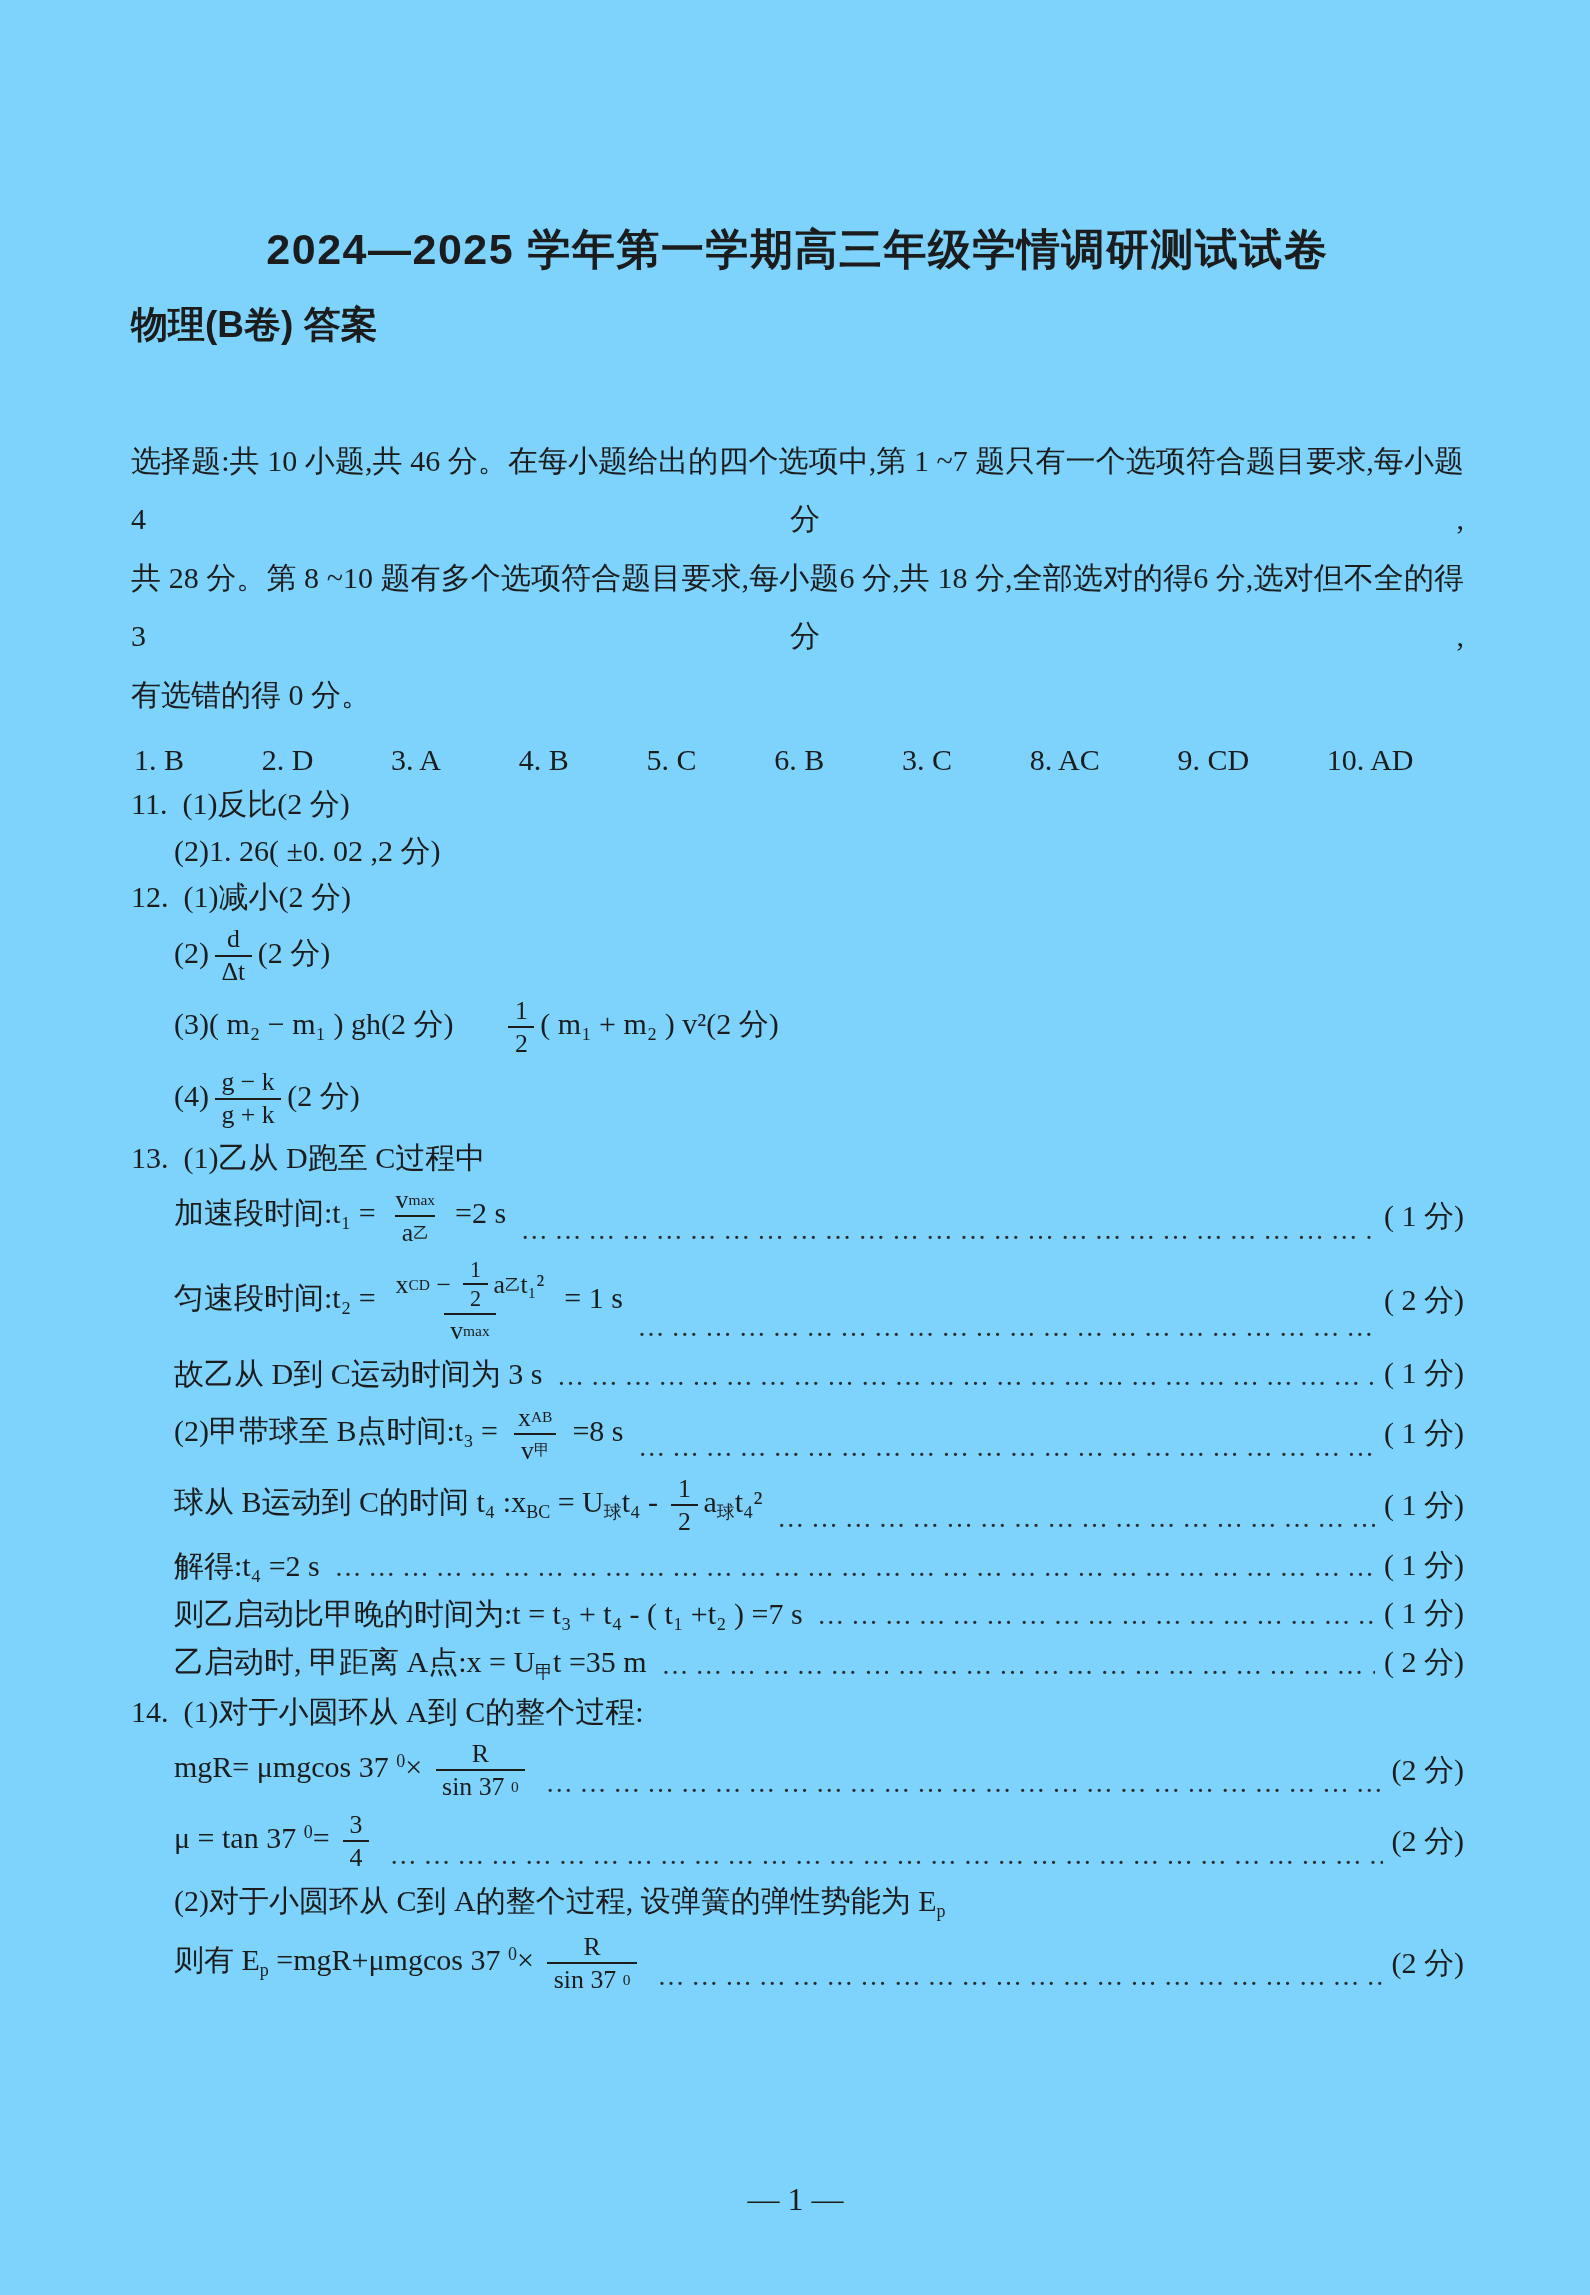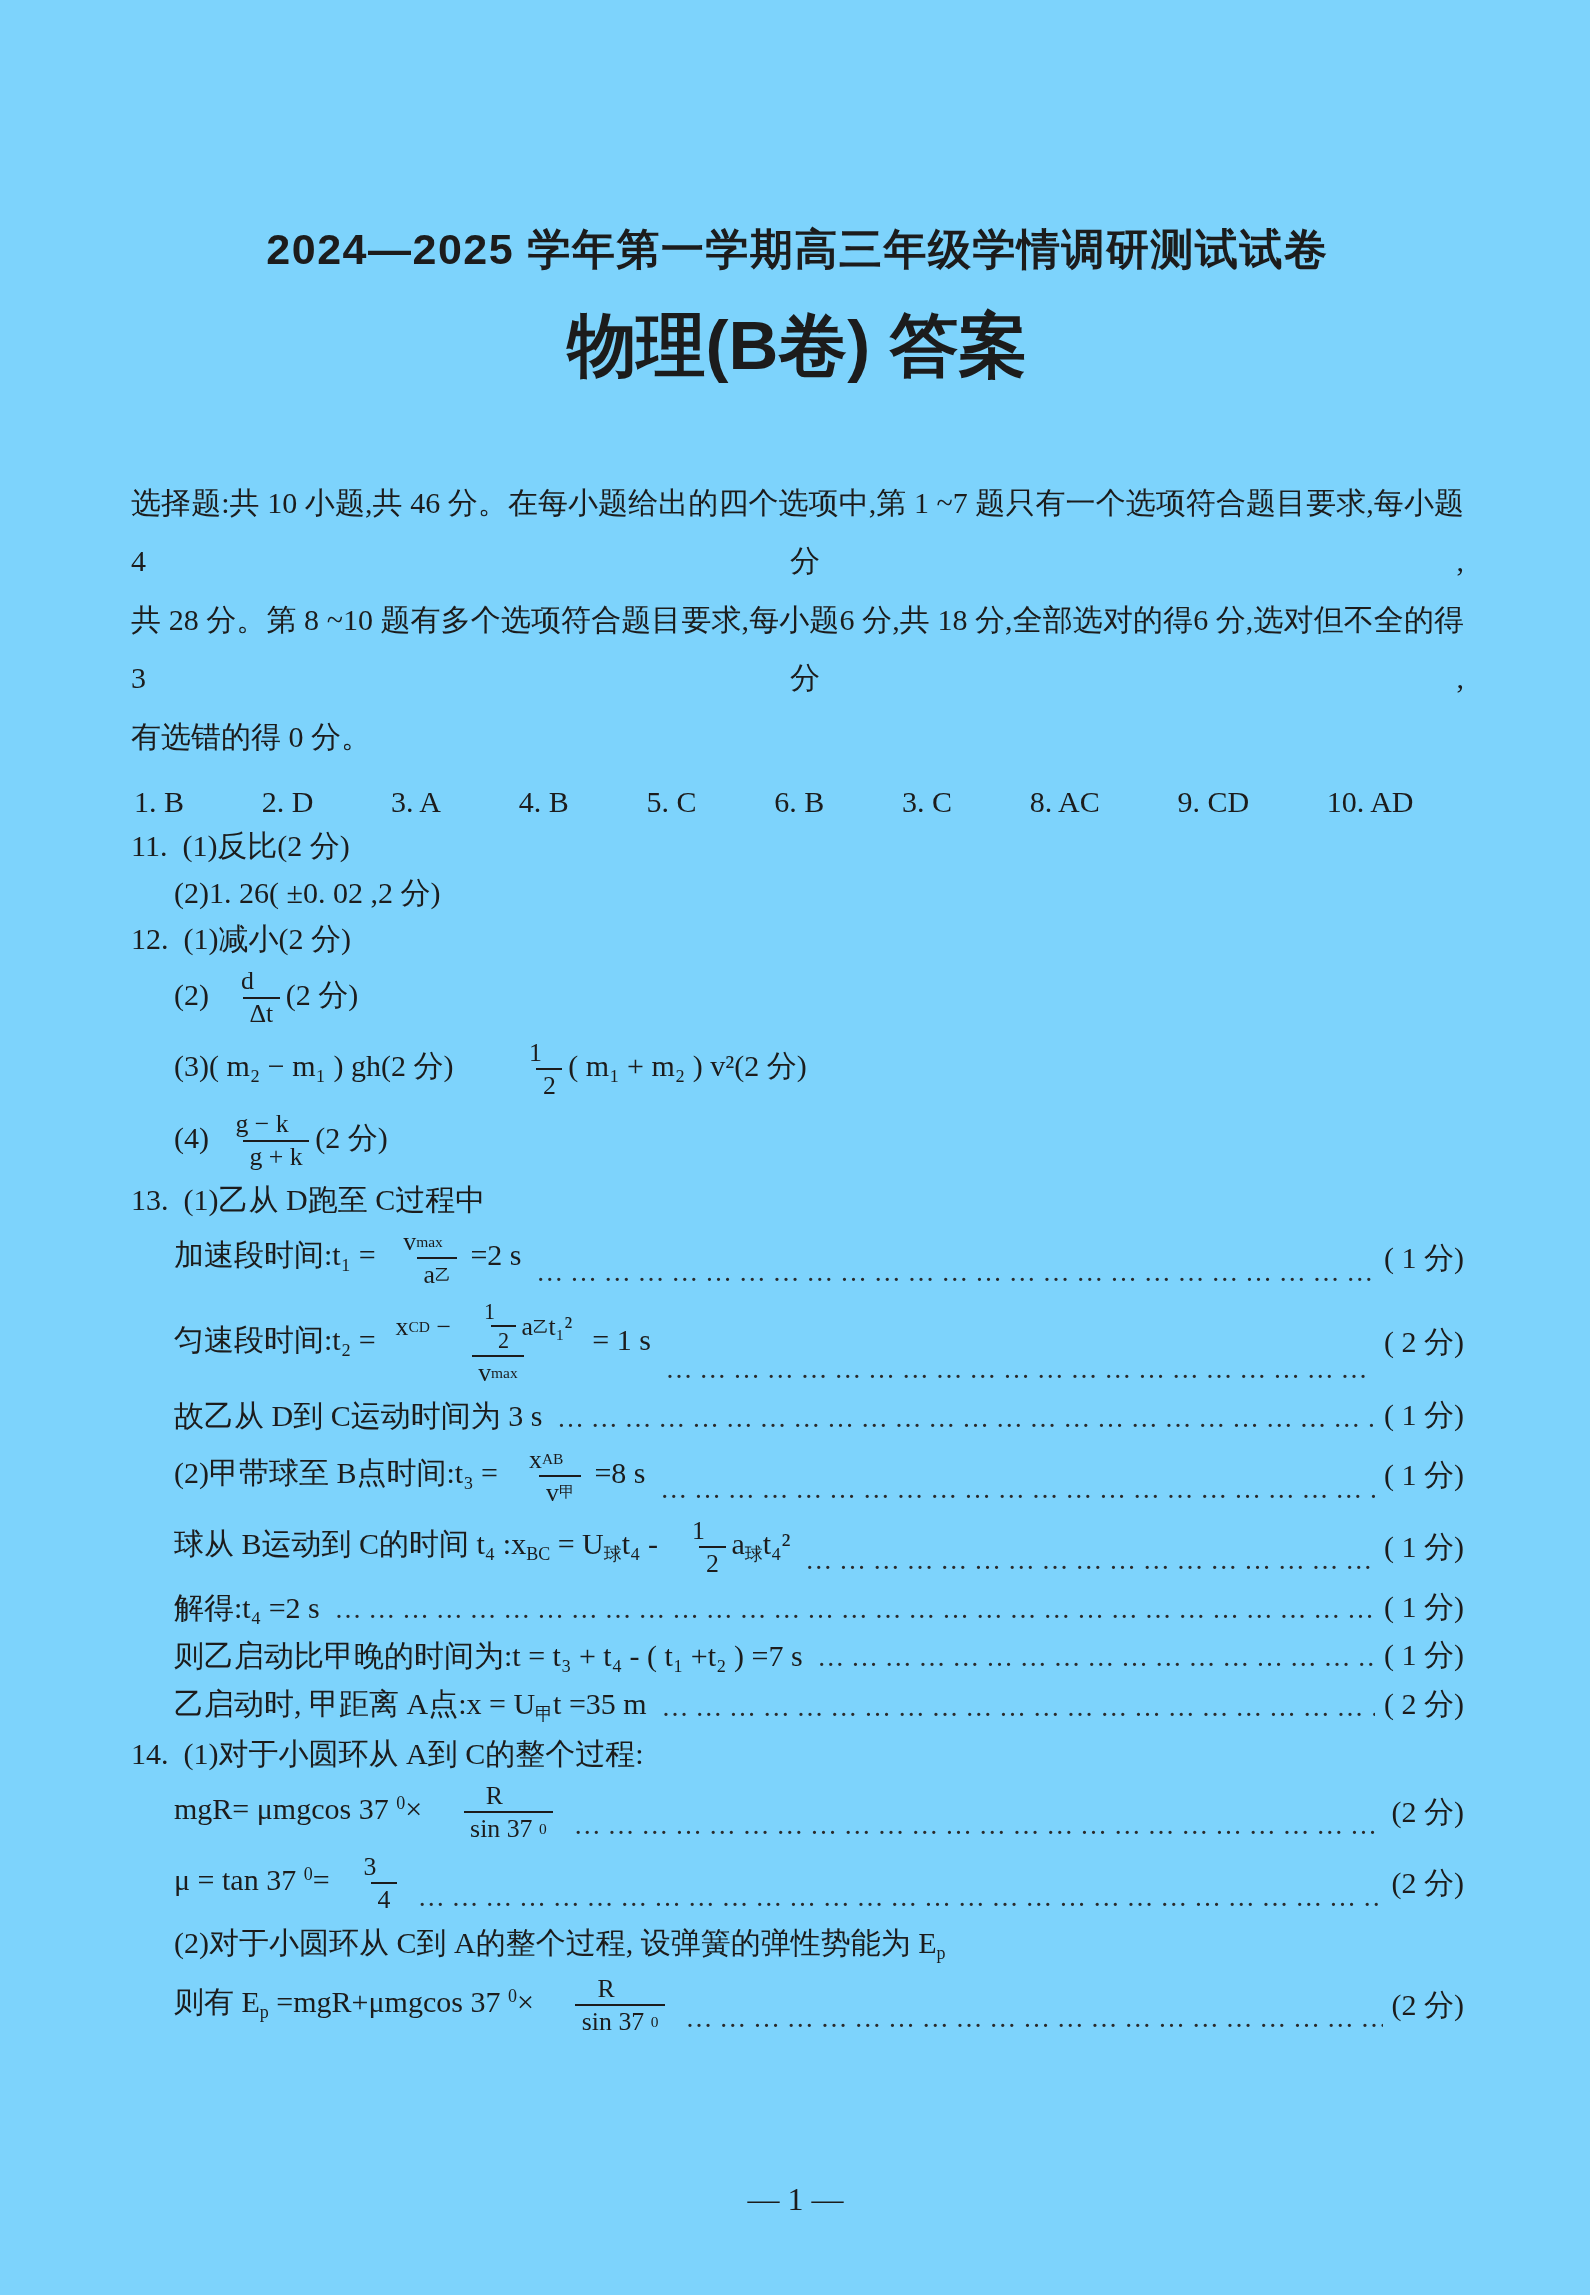--- a/index.html
+++ b/index.html
@@ -14,23 +14,23 @@
     padding:221px 127px 0 131px;
     position:relative; overflow:hidden;
     background:#7dd3fc;
   }
   .title {
     text-align:center;
     font-family:"Liberation Sans","DejaVu Sans",sans-serif;
     font-weight:700; font-size:43px; letter-spacing:1.5px;
   }
   .subtitle {
-    text-align:center;
+    text-align:left;
     font-family:"Liberation Sans","DejaVu Sans",sans-serif;
-    font-weight:700; font-size:69px; margin-top:20.6px;
+    font-weight:700; font-size:37px; margin-top:20.6px;
   }
   .intro { font-size:30px; line-height:1.95; }
   .intro.first { margin-top:82px; }
   .j { text-align:justify; text-align-last:justify; }
   .mc-row {
     display:flex; justify-content:space-between;
     width:96%; font-size:30px; margin:19px 0 5.9px 2.9px;
   }
   .mc-item { white-space:pre; }
   .answer-lines { margin-top:2.9px; }
@@ -41,21 +41,21 @@
     flex:1 1 auto; overflow:hidden; white-space:nowrap;
     margin:0 8.8px 0 14.7px; color:#2a2a2a; font-size:0.9em;
     align-self:flex-end; padding-bottom:2.9px;
   }
   .score { flex:none; }
   .frac {
     display:inline-flex; flex-direction:column; align-items:center;
     vertical-align:middle; margin:0 5.9px; font-size:0.86em; line-height:1.15;
   }
   .fnum, .fden { padding:0.7px 6.6px; display:inline-flex; align-items:center; white-space:pre; }
-  .fden { border-top:2.2px solid #1c1c1c;margin-left:28px; }
+  .fden { border-top:2.2px solid #1c1c1c; }
   .sub { font-size:0.6em; vertical-align:-0.35em; white-space:pre; }
   .sup { font-size:0.6em; vertical-align:0.55em; white-space:pre; }
   .gap { display:inline-block; }
   .footer {
     position:absolute; left:0; right:0; bottom:77px;
     text-align:center; font-size:32px;
   }
 </style>
 </head>
 <body>

